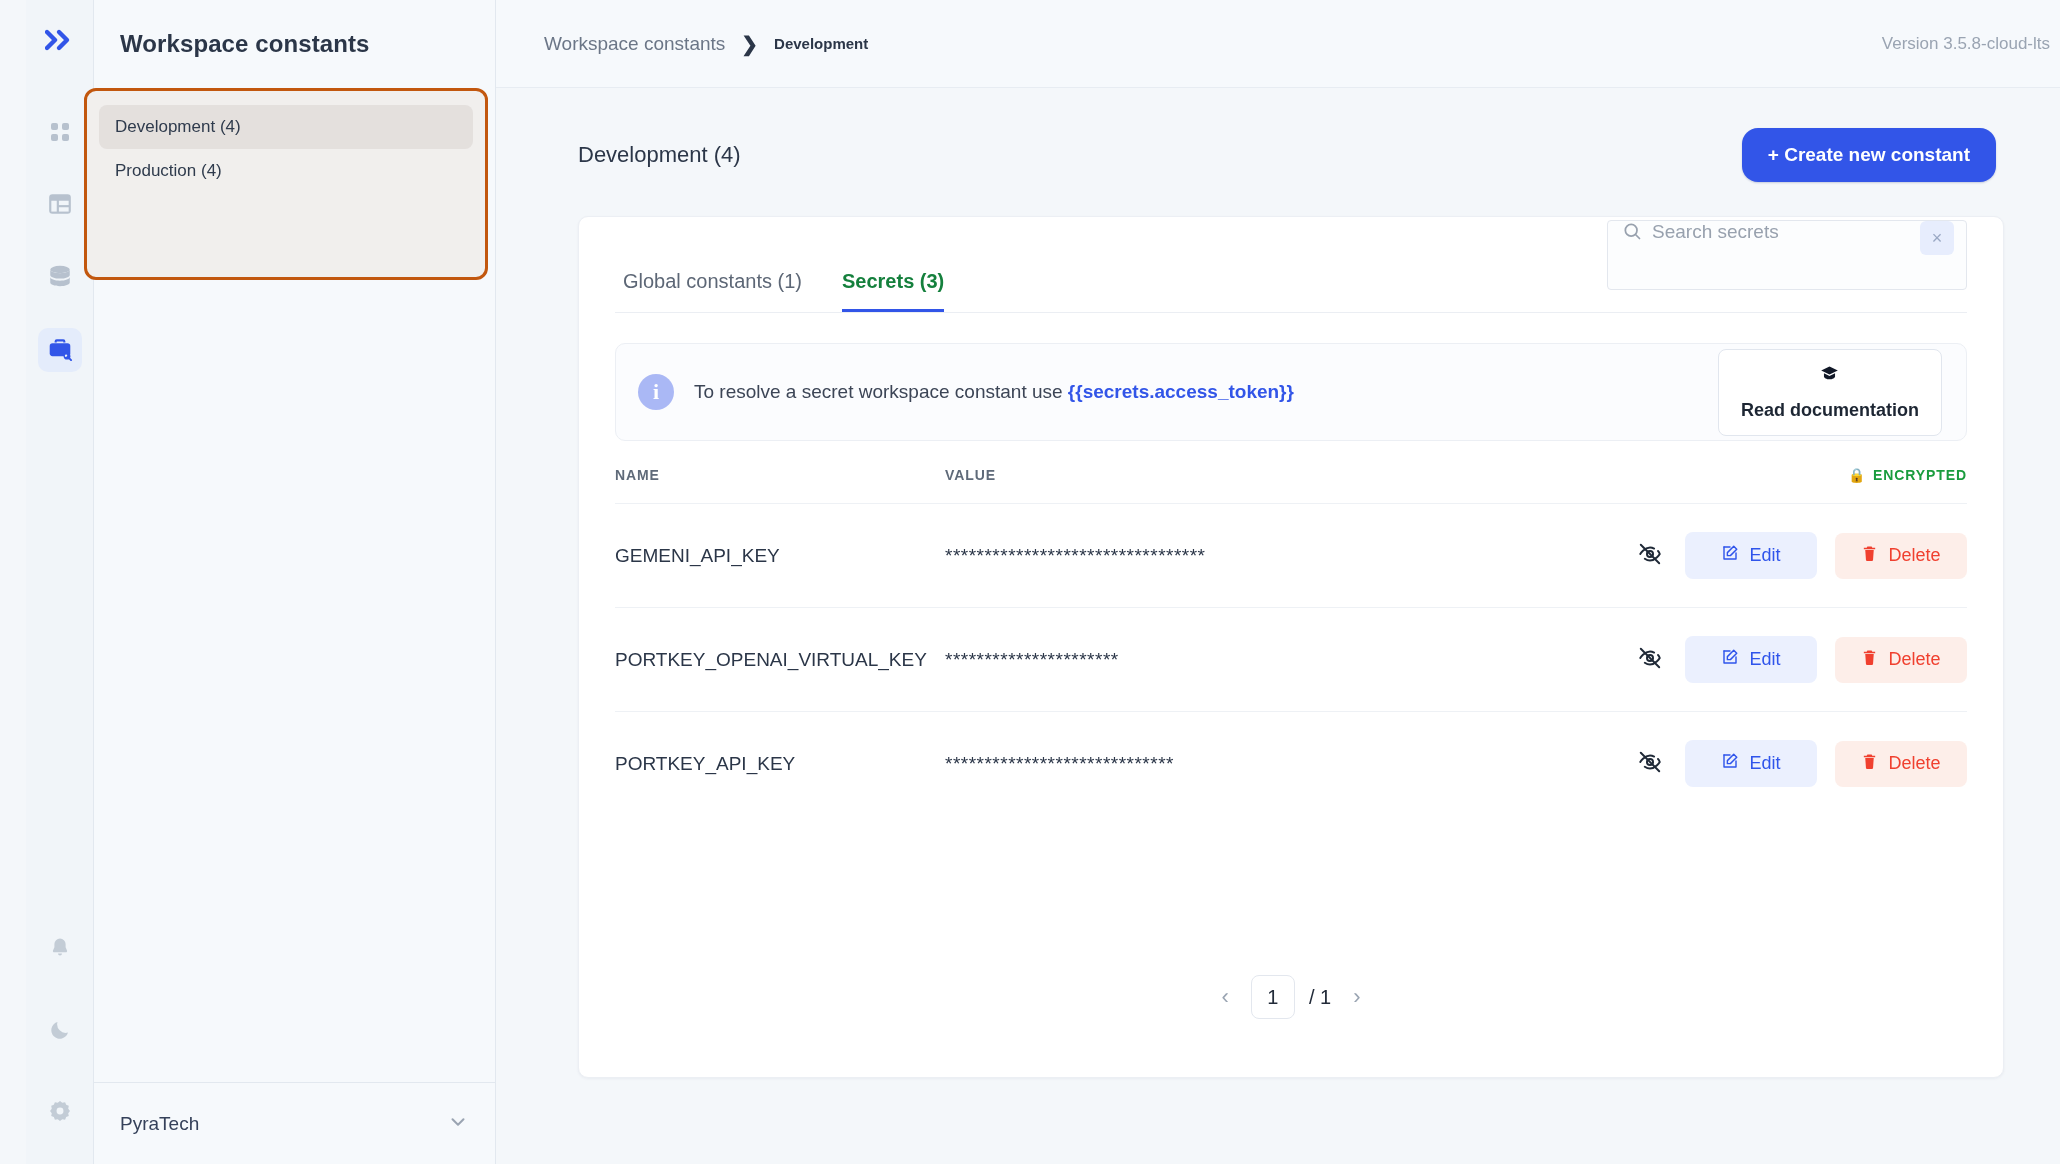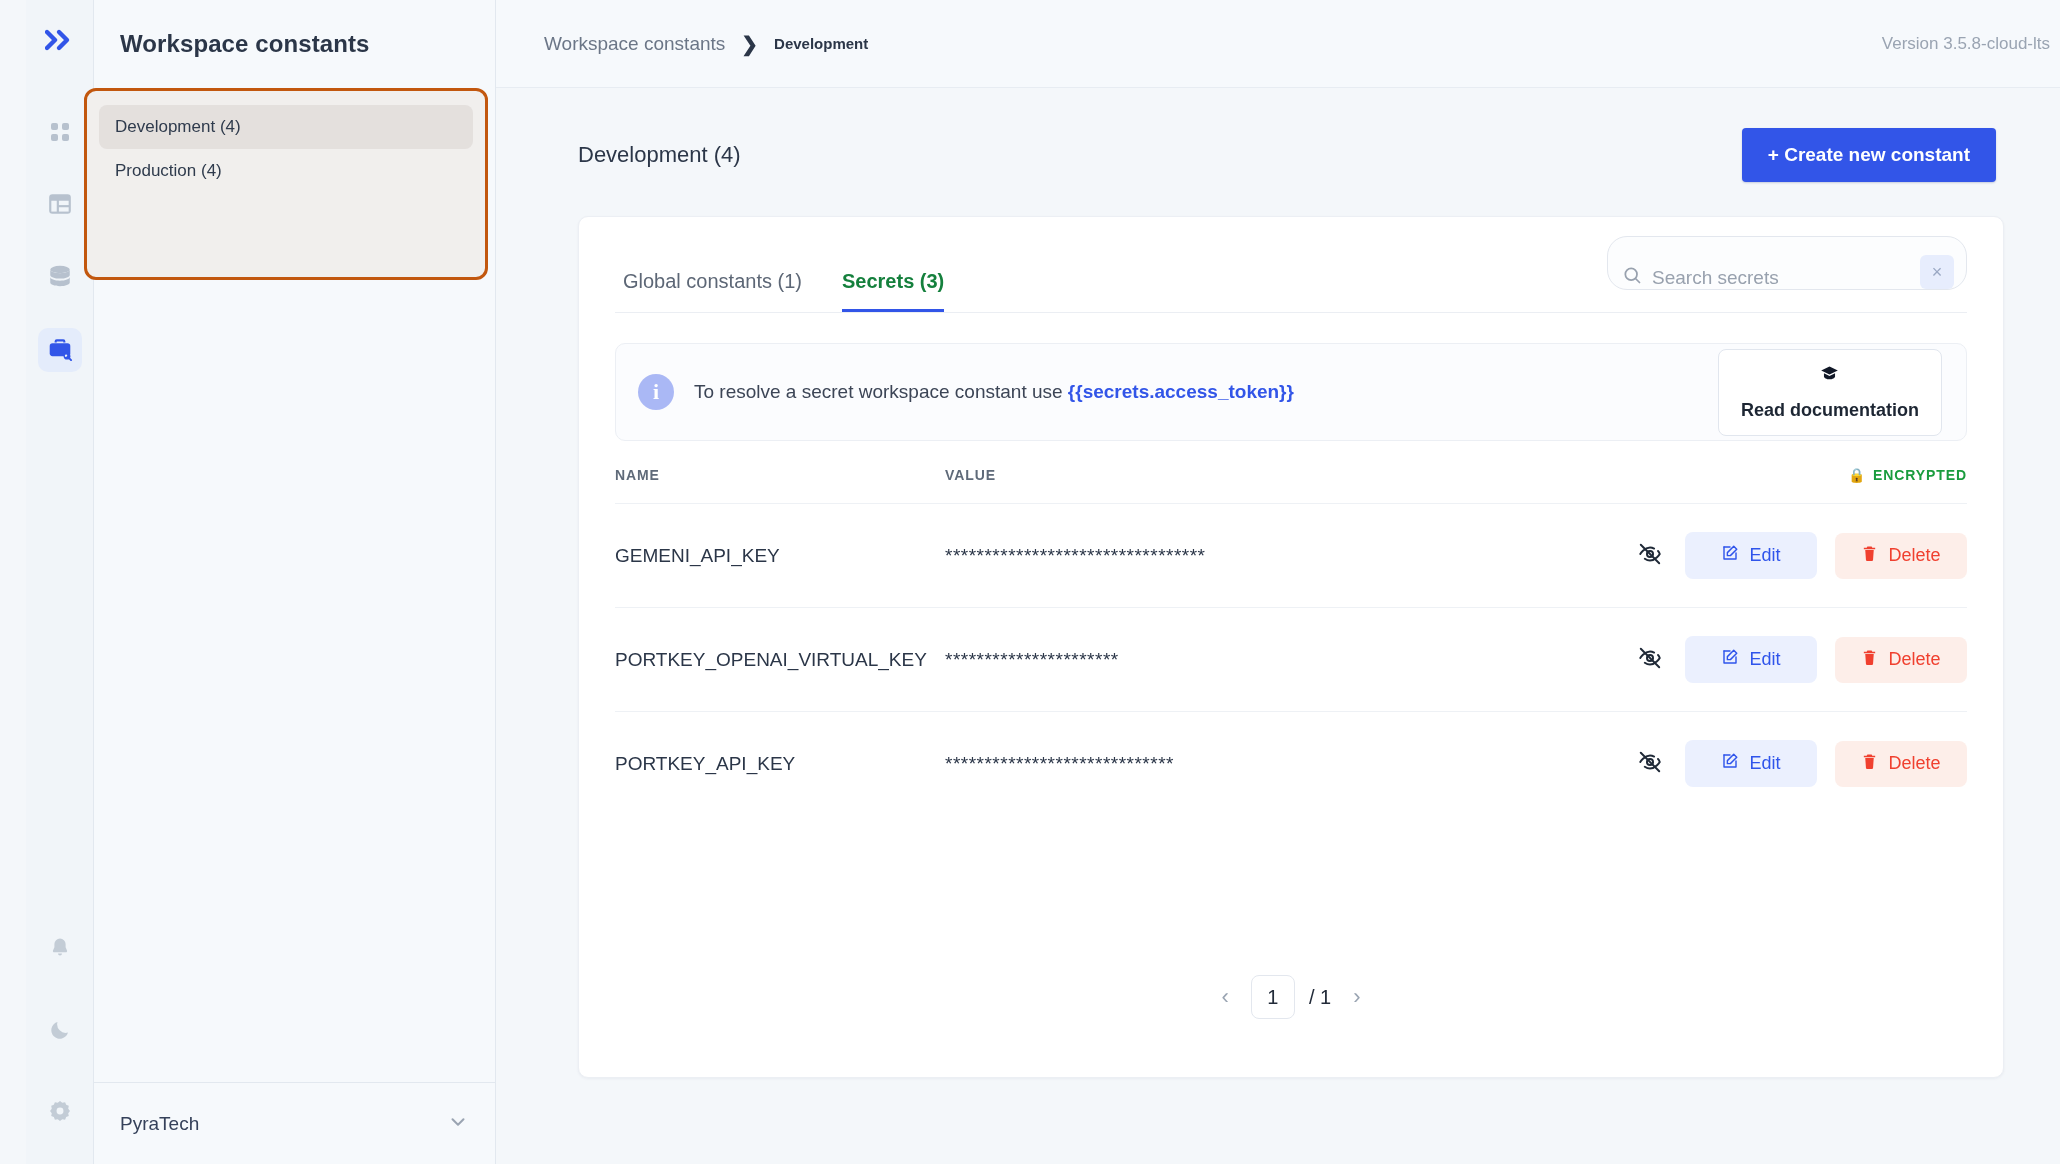--- a/index.html
+++ b/index.html
@@ -85,21 +85,21 @@
 
   .content { flex: 1 1 auto; padding: 40px 82px 0 82px; }
   .content-head {
     display: flex; align-items: center; justify-content: space-between;
     margin-bottom: 34px; padding-right: 8px;
   }
   .page-title { font-size: 22px; color: #2b3648; font-weight: 400; }
   .btn-primary {
     background: #3255e8; color: #fff;
     font-size: 19px; font-weight: 700;
-    border: none; border-radius: 4px;
+    border: none; border-radius: 16px;
     padding: 16px 26px; cursor: pointer;
     box-shadow: 0 1px 2px rgba(30,50,120,.22);
   }
 
   .card {
     background: #fff; border-radius: 10px;
     border: 1px solid #eceff4;
     box-shadow: 0 1px 3px rgba(25,40,80,.05);
     height: 862px;
     padding: 0 36px;
@@ -113,25 +113,25 @@
   }
   .tabs { display: flex; align-items: flex-end; gap: 40px; height: 100%; padding-left: 8px; }
   .tab {
     font-size: 20px; color: #5d6776; padding-bottom: 16px;
     border-bottom: 3px solid transparent; cursor: pointer;
     align-self: flex-end;
   }
   .tab.active { color: #15803d; font-weight: 700; border-bottom-color: #3255e8; }
 
   .searchwrap {
-    position: relative; width: 360px; height: 54px;
+    position: relative; width: 360px; height: 70px;
     margin-bottom: 22px;
-    border: 1px solid #e3e7ee; border-radius: 20px;
+    border: 1px solid #e3e7ee; border-radius: 4px;
     background: #fcfdfe;
-    display: flex; align-items: flex-end; padding: 0 12px 0 14px;
+    display: flex; align-items: flex-start; padding: 0 12px 0 14px;
   }
   .search-input {
     border: none; outline: none; background: transparent;
     font-size: 19px; color: #3a4355; flex: 1 1 auto; margin-left: 10px;
   }
   .search-input::placeholder { color: #98a1ae; }
   .search-clear {
     width: 34px; height: 34px; border-radius: 6px; background: #e7edfd;
     border: none; cursor: pointer; color: #9aa8c4; font-size: 18px;
     display: flex; align-items: center; justify-content: center;

